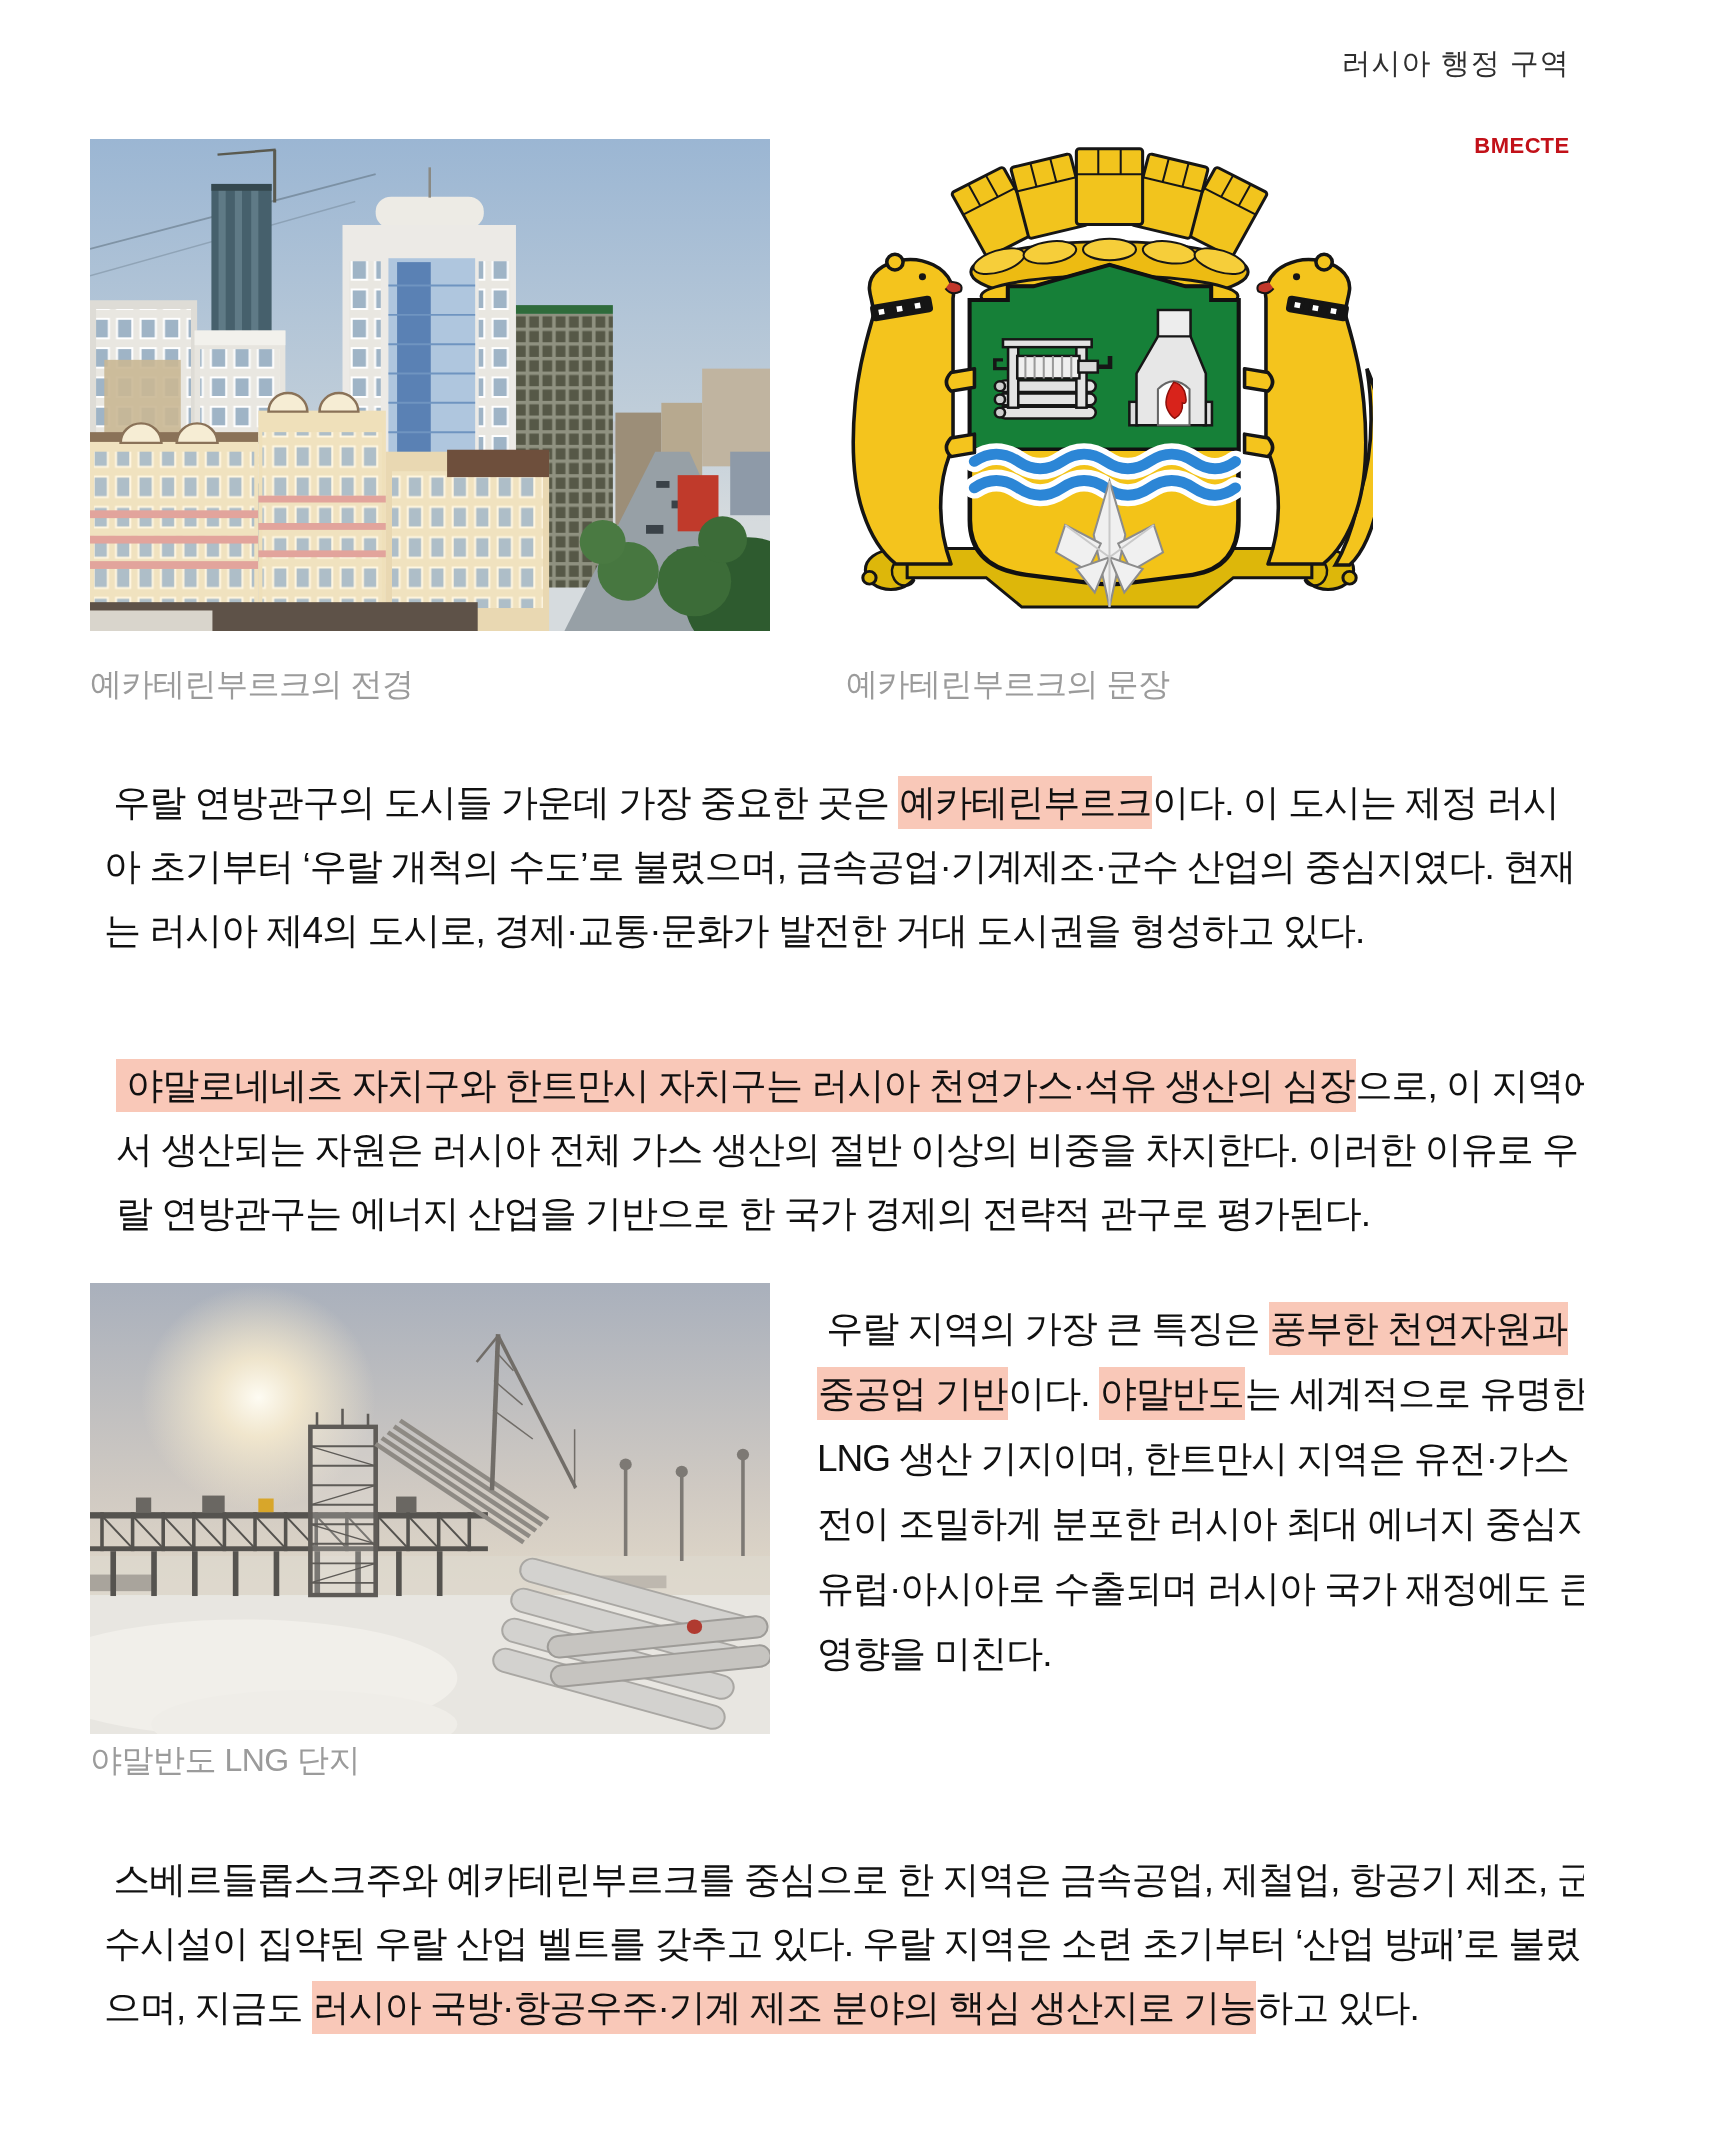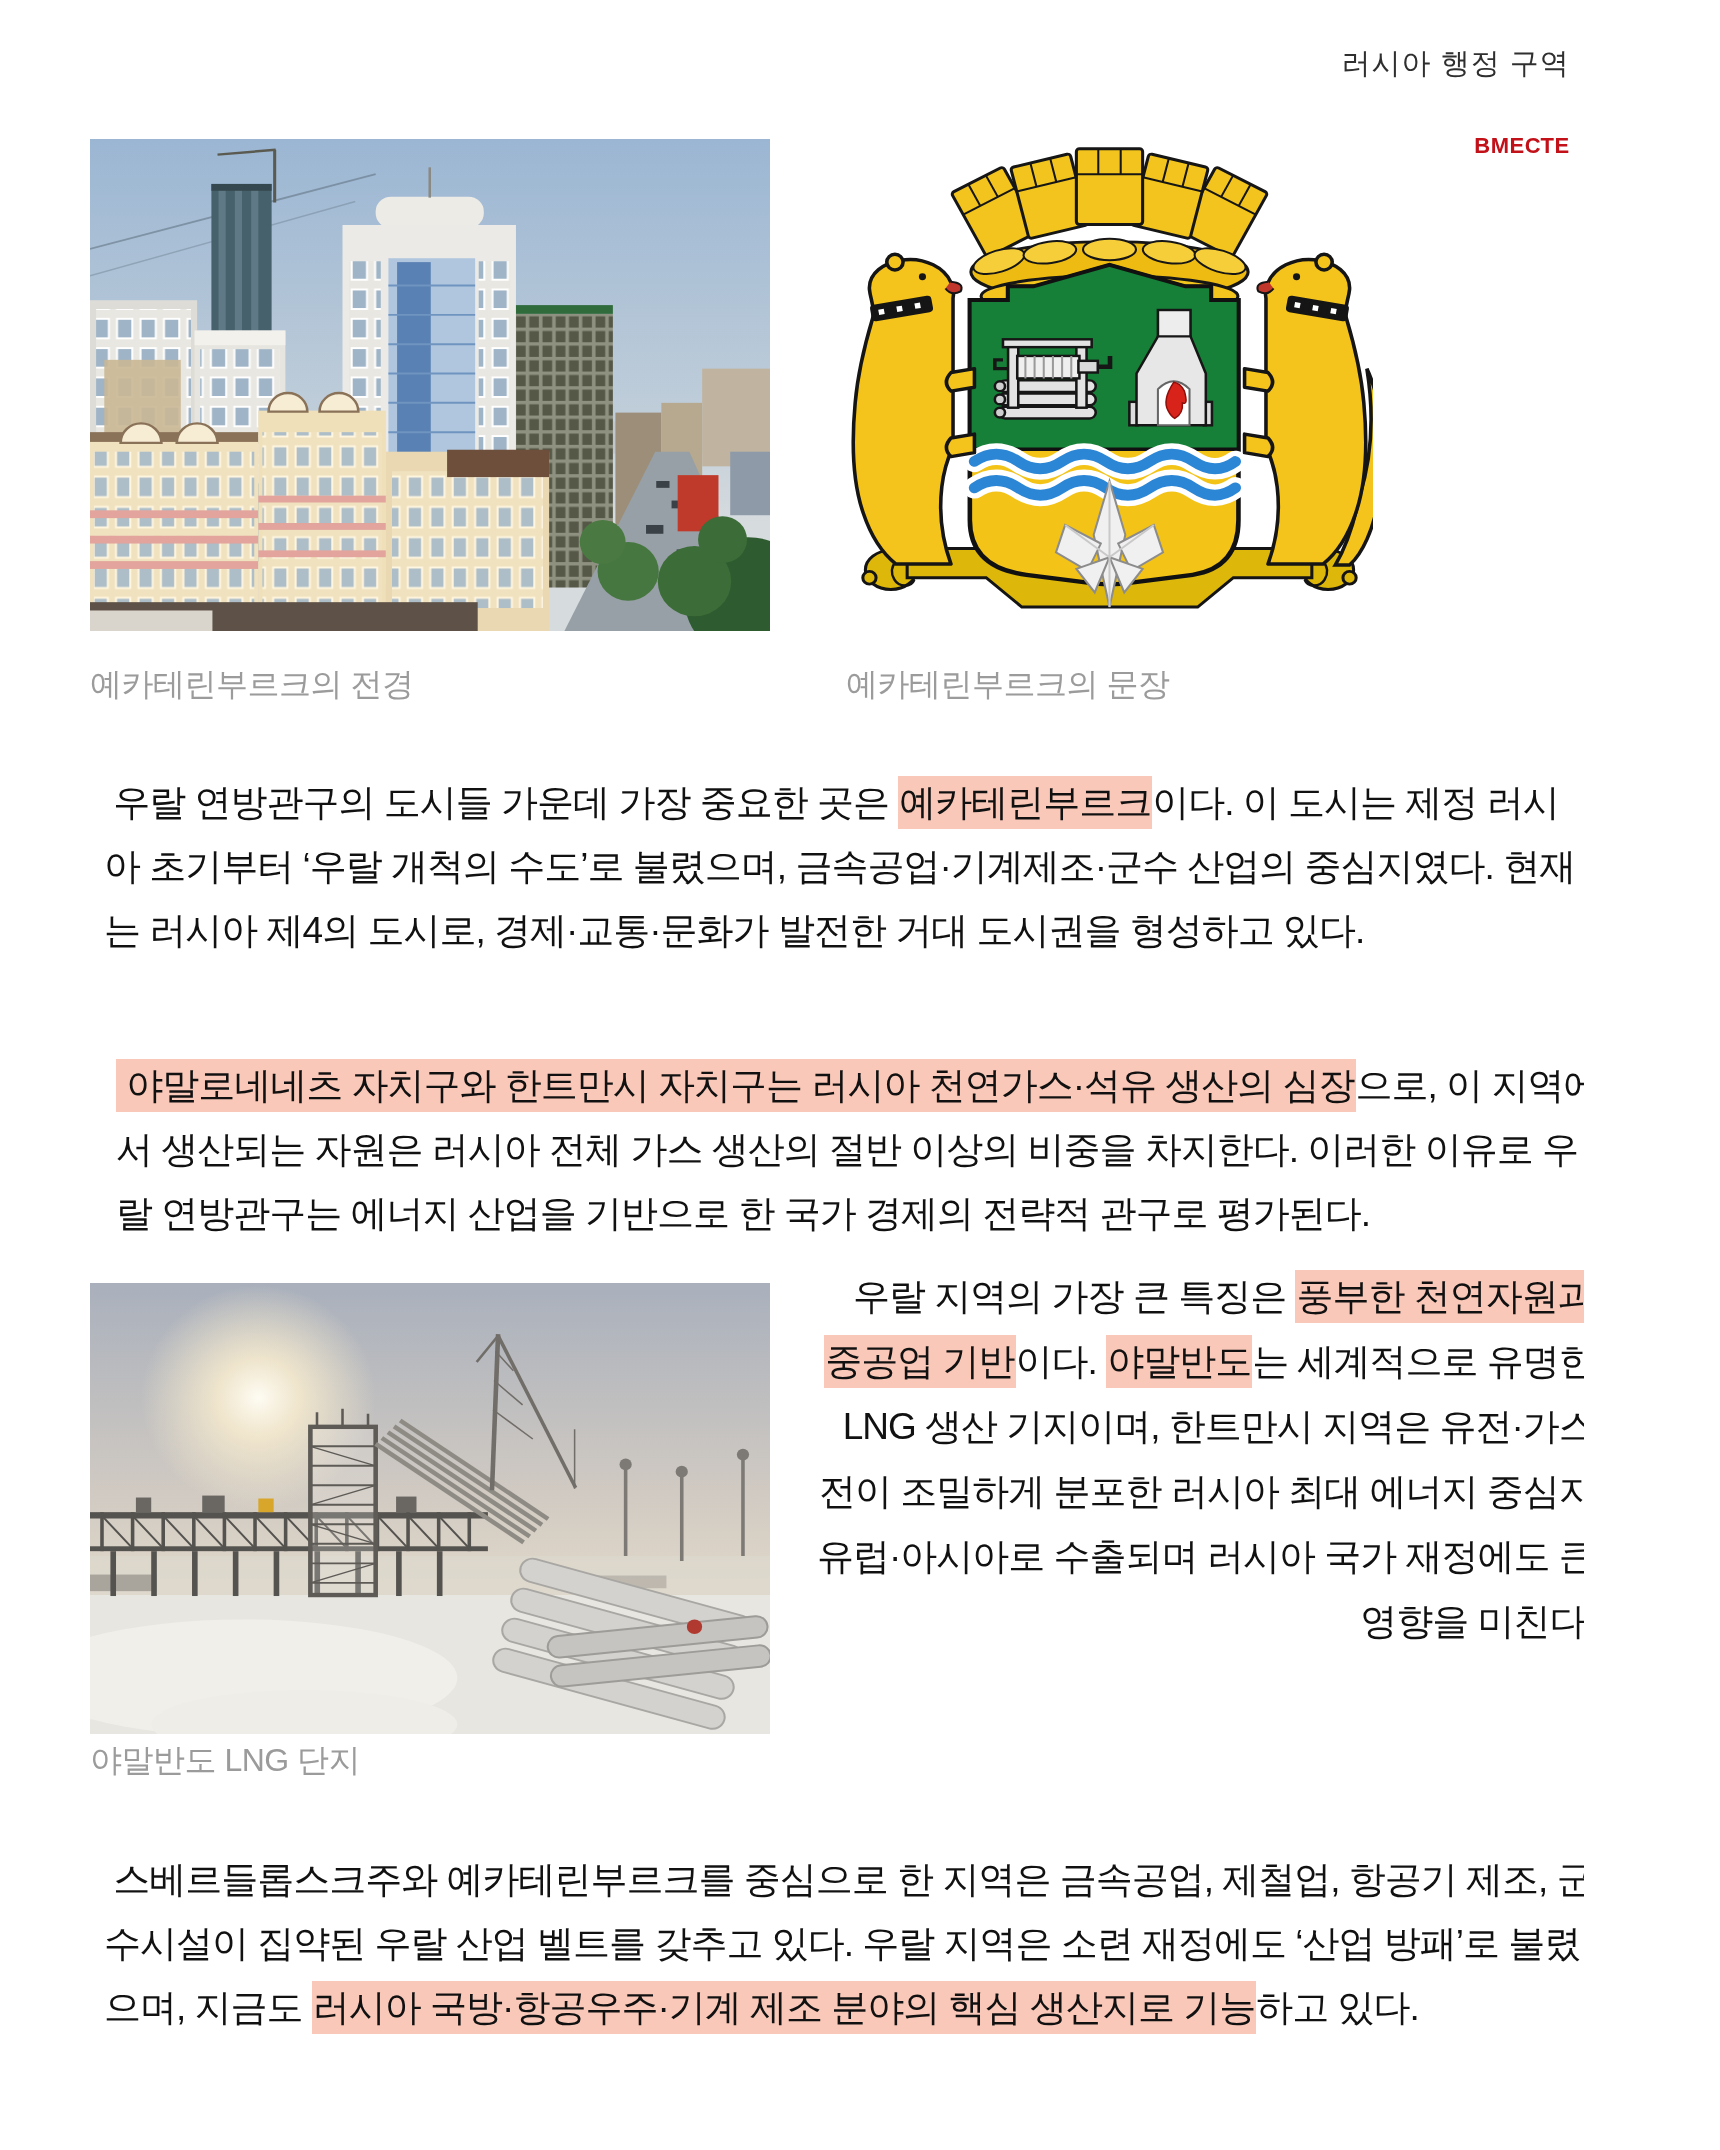--- a/index.html
+++ b/index.html
@@ -377,31 +377,31 @@
         </g>
         <path d="M1050,560 V380 M1160,570 V395 M1280,560 V360" stroke="#7D7974" stroke-width="7"></path>
         <circle cx="1050" cy="372" r="12" fill="#7D7974"></circle>
           <circle cx="1160" cy="387" r="12" fill="#7D7974"></circle>
           <circle cx="1280" cy="352" r="12" fill="#7D7974"></circle>
         <circle cx="1185" cy="705" r="15" fill="#B03A30"></circle>
       </g>
     </svg>
   </div>
 
-  <div class="para" id="p3" style="left:817px;top:1264px;text-align:right;">
+  <div class="para" id="p3" style="left:817px;top:1296px;">
       <div class="tline"><span>&nbsp;우랄 지역의 가장 큰 특징은 </span><span class="hl">풍부한 천연자원과</span></div>
       <div class="tline"><span class="hl">중공업 기반</span><span>이다. </span><span class="hl">야말반도</span><span>는 세계적으로 유명한</span></div>
       <div class="tline"><span>LNG 생산 기지이며, 한트만시 지역은 유전·가스</span></div>
       <div class="tline"><span>전이 조밀하게 분포한 러시아 최대 에너지 중심지</span></div>
       <div class="tline"><span>유럽·아시아로 수출되며 러시아 국가 재정에도 큰</span></div>
       <div class="tline"><span>영향을 미친다.</span></div>
     </div>
 
   <div class="caption" style="left:90px;top:1739px;width:680px;">야말반도 LNG 단지</div>
 
   <div class="para" id="p4" style="left:104px;top:1848px;">
       <div class="tline"><span>&nbsp;스베르들롭스크주와 예카테린부르크를 중심으로 한 지역은 금속공업, 제철업, 항공기 제조, 군</span></div>
-      <div class="tline"><span>수시설이 집약된 우랄 산업 벨트를 갖추고 있다. 우랄 지역은 소련 재정에도 ‘산업 방패’로 불렸</span></div>
+      <div class="tline"><span>수시설이 집약된 우랄 산업 벨트를 갖추고 있다. 우랄 지역은 소련 초기부터 ‘산업 방패’로 불렸</span></div>
       <div class="tline"><span>으며, 지금도 </span><span class="hl">러시아 국방·항공우주·기계 제조 분야의 핵심 생산지로 기능</span><span>하고 있다.</span></div>
     </div>
 
 </div>
 
 
 </body></html>

